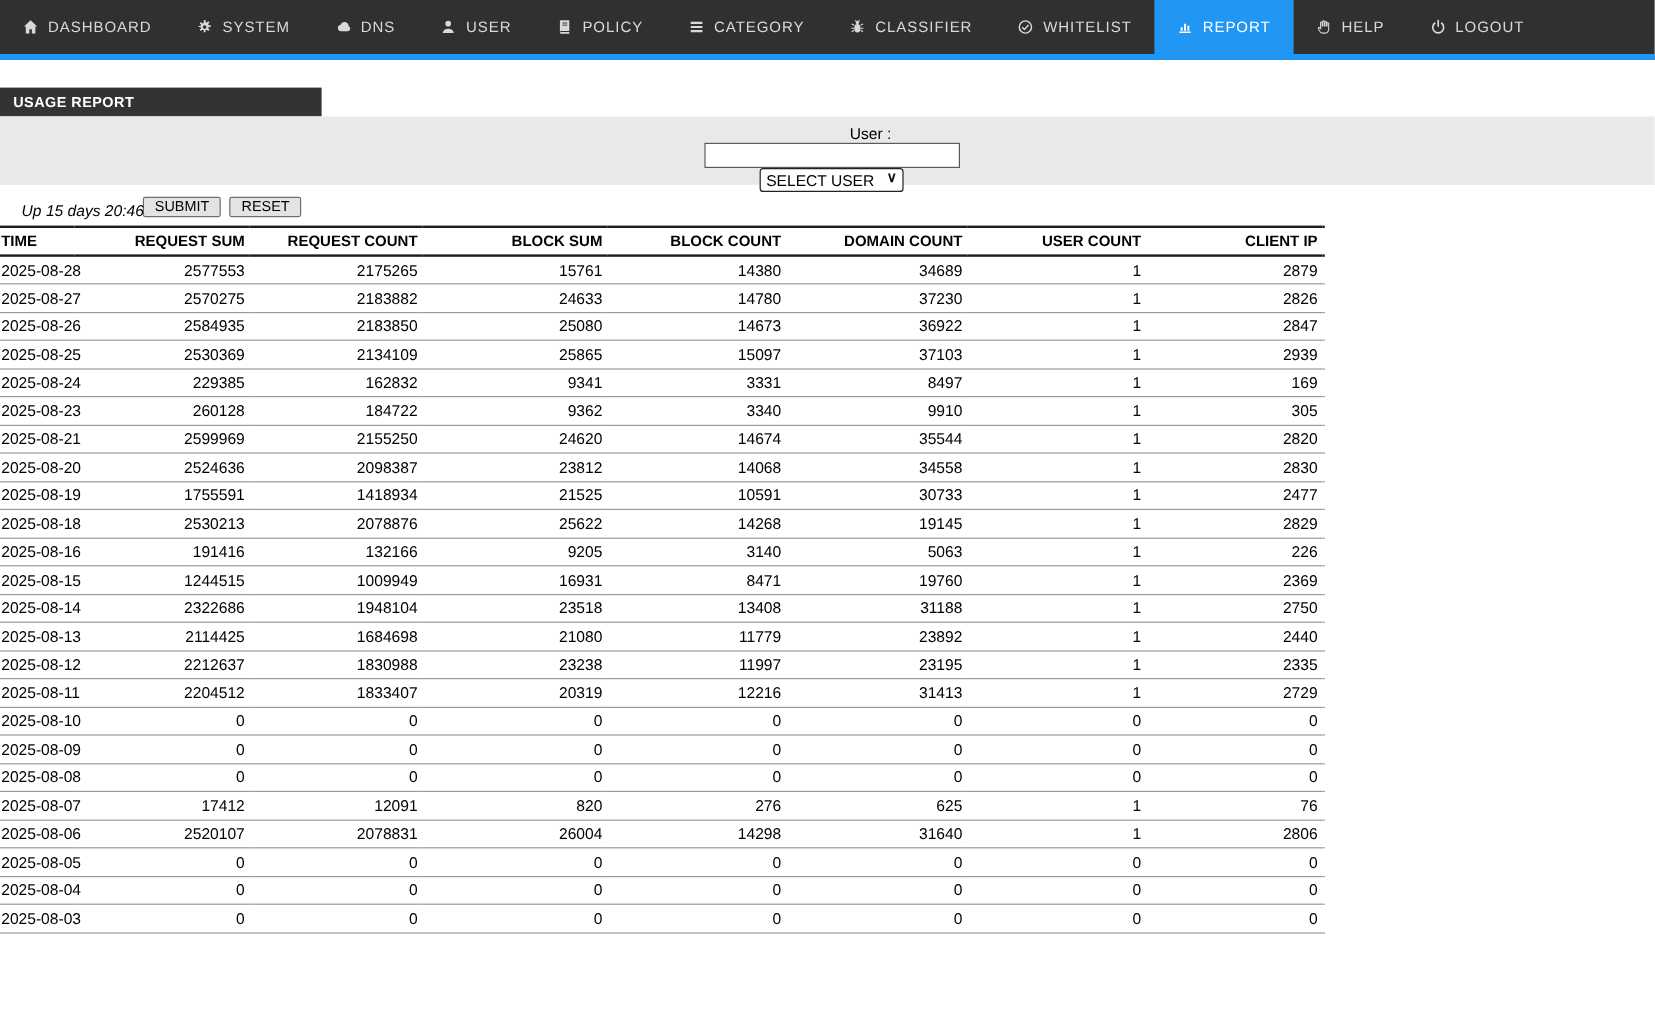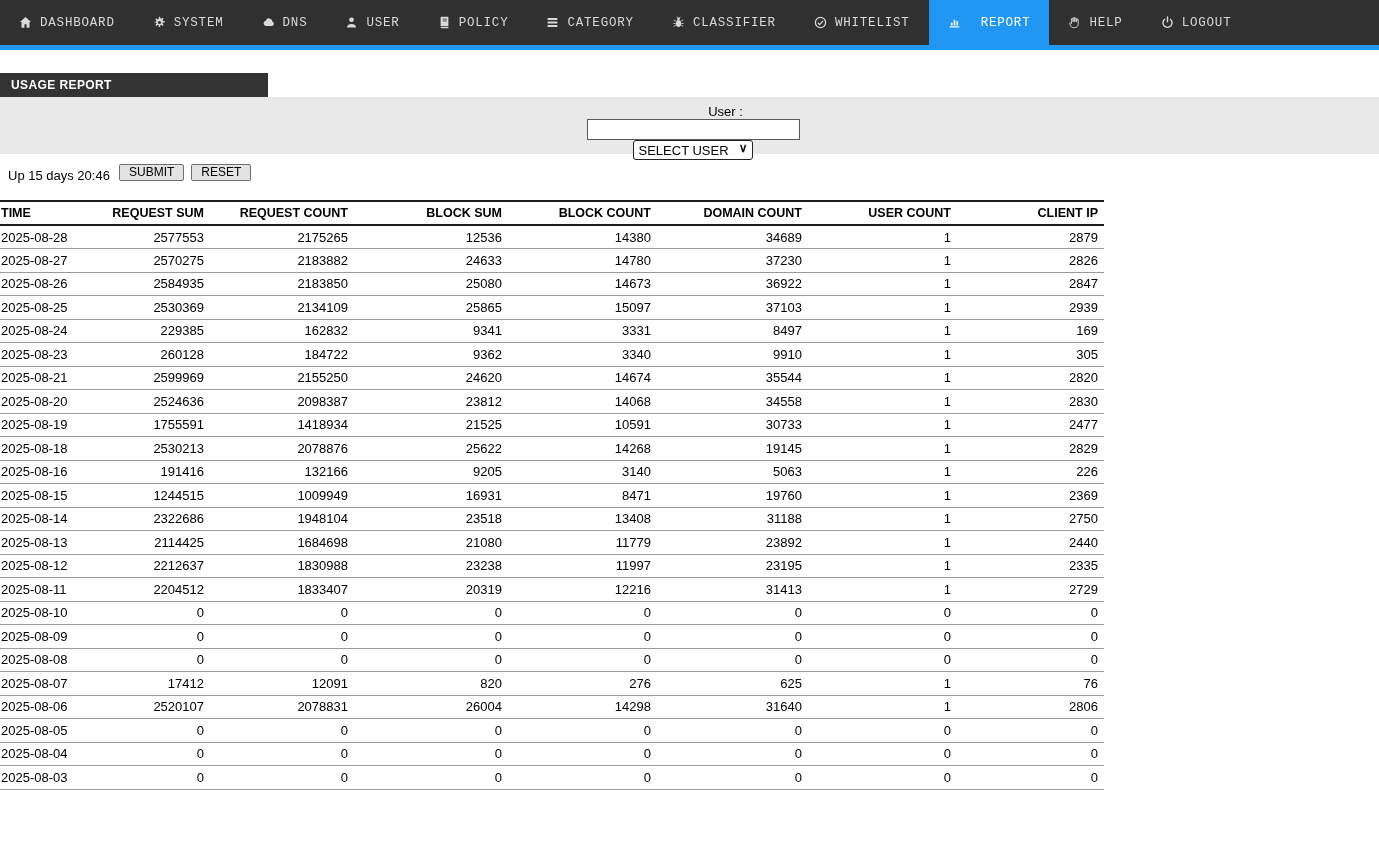--- a/index.html
+++ b/index.html
@@ -7,23 +7,23 @@
               font-family:"Liberation Sans", sans-serif; }
   :root { --accent:#2196f3; --navbg:#303030; }
 
   
   .nav { position:relative; height:50px; background:var(--navbg);
          display:flex; align-items:stretch; }
   .nav::after { content:""; position:absolute; left:0; right:0; bottom:0;
                 height:5px; background:var(--accent); }
   .nav-item { position:relative; z-index:1; display:flex; align-items:center;
               padding:0 19px 5px 19px; cursor:pointer;
-              color:#d9d9d9; font-family:Liberation Mono, monospace;
+              color:#d9d9d9; font-family:Liberation Sans, sans-serif;
               font-size:12.5px; letter-spacing:0.8px; }
-  .nav-item.active { background:var(--accent); color:#fff;gap:12px; }
+  .nav-item.active { background:var(--accent); color:#fff; }
   .nav-icon { display:inline-flex; margin-right:8px; }
   .nav-icon svg { width:13px; height:13px; fill:currentColor; }
 
   
   .usage-tab { margin-top:23px; width:268px; height:24px; background:#333;
                color:#fff; font-size:12px; font-weight:bold; letter-spacing:0.4px;
                display:flex; align-items:center; padding-left:11px; }
   .usage-panel { background:#e9e9e9; height:57px; padding-top:7px; }
   .form-row1 { display:flex; align-items:center;flex-direction:column; }
   .user-label { margin-left:72px; font-size:13px; color:#000; }
@@ -35,23 +35,23 @@
                  font-size:13px; font-family:"Liberation Sans",sans-serif;
                  padding:0 22px 0 5px; color:#000; }
   .select-chevron { position:absolute; right:5px; top:1px; font-size:12px;
                     font-weight:bold; pointer-events:none; color:#111; }
   .form-row2 { margin-left:119px; margin-top:4px; display:flex; gap:7px; }
   .btn { background:#e3e3e3; border:1px solid #6e6e6e; border-radius:2px;
          font-size:12px; font-family:"Liberation Sans",sans-serif;
          padding:1px 9px; height:17px; line-height:13px; color:#000; cursor:pointer; }
 
   
-  .uptime { margin-top:14px; padding-left:8px; font-size:13px; color:#000;
-            height:17px; }
-  table { width:1104px; border-collapse:collapse; table-layout:fixed; margin-top:15px;
+  .uptime { margin-top:14px; padding-left:18px; font-size:13px; color:#000;
+            height:17px;font-style:italic; }
+  table { width:1104px; border-collapse:collapse; table-layout:fixed; margin-top:3px;
           border-top:2px solid #1c1c1c; }
   th { font-size:12.5px; font-weight:bold; color:#000; height:24px;
        border-bottom:2px solid #1c1c1c; white-space:nowrap; }
   td { font-size:13px; color:#000; height:23.5px; border-bottom:1px solid #9a9a9a;
        white-space:nowrap; }
   th.left, td.left { text-align:left; padding-left:1px; }
   th.right, td.right { text-align:right; padding-right:4px; }
 </style>
 </head>
 <body>
@@ -201,21 +201,21 @@
         <th class="right">USER COUNT</th>
         <th class="right">CLIENT IP</th>
         <th class="right"></th>
       </tr>
     </thead>
   <tbody>
       <tr>
         <td class="left">2025-08-28</td>
         <td class="right">2577553</td>
         <td class="right">2175265</td>
-        <td class="right">12536</td>
+        <td class="right">15761</td>
         <td class="right">14380</td>
         <td class="right">34689</td>
         <td class="right">1</td>
         <td class="right">2879</td>
         <td></td>
       </tr>
       <tr>
         <td class="left">2025-08-27</td>
         <td class="right">2570275</td>
         <td class="right">2183882</td>

